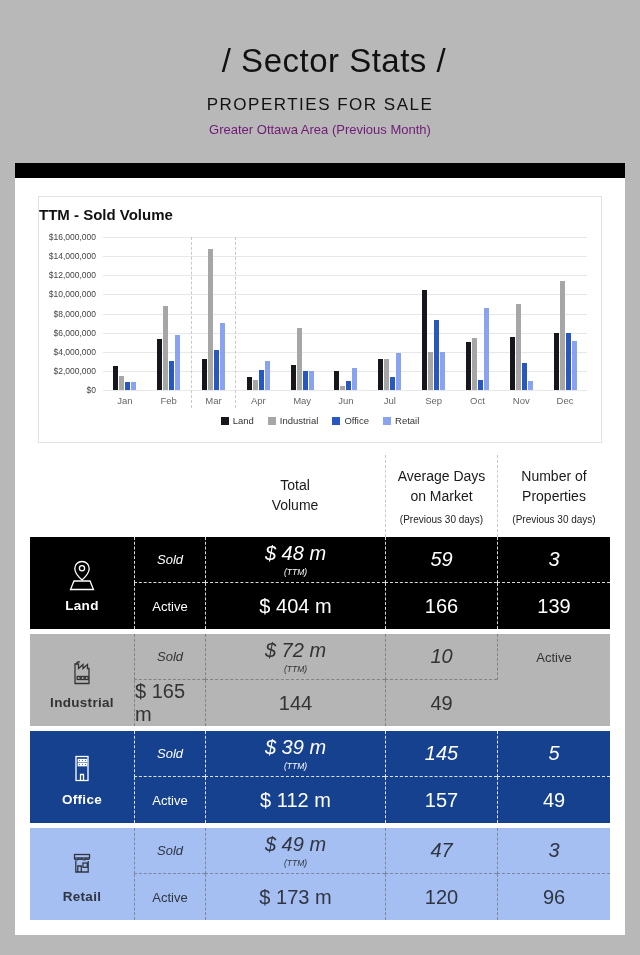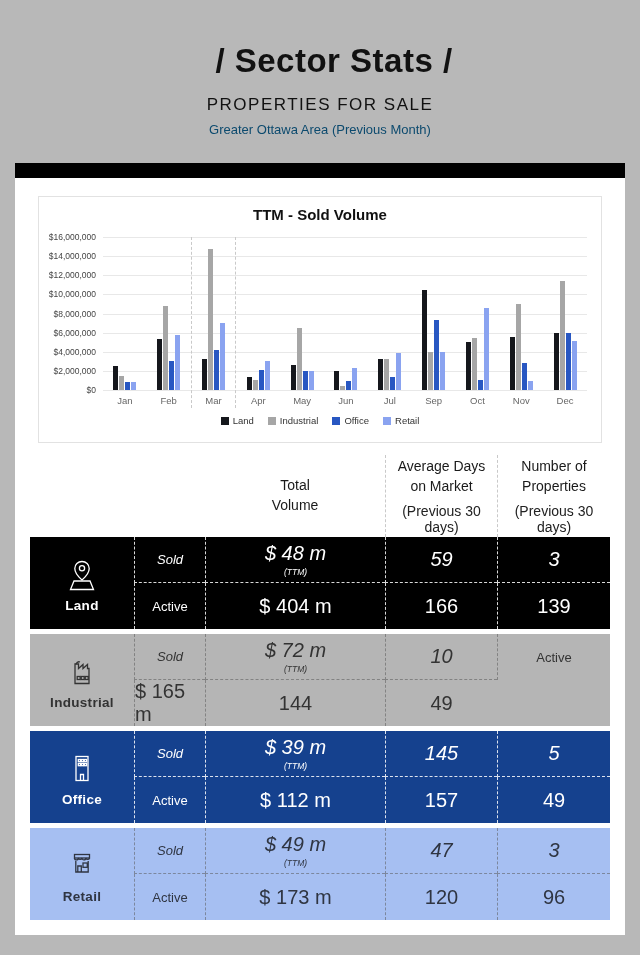--- a/index.html
+++ b/index.html
@@ -2,31 +2,31 @@
 <html><head>
 <meta charset="utf-8">
 <style>
   * { margin:0; padding:0; box-sizing:border-box; }
   html,body { width:640px; }
   body { font-family:"Liberation Sans", sans-serif; background:#b8b8b8; }
   .page { width:640px; height:955px; background:#b8b8b8; overflow:hidden; }
 
   
   .hero { text-align:center; padding-top:42px; height:163px; }
-  .hero-title { font-size:33px; font-weight:bold; color:#111; letter-spacing:0.5px;margin-left:28px; }
+  .hero-title { font-size:33px; font-weight:normal; color:#111; letter-spacing:0.5px;margin-left:28px; }
   .hero-sub   { font-size:17px; font-weight:normal; color:#111; letter-spacing:1.5px; margin-top:15px; }
-  .hero-region{ font-size:13px; color:#0c4a6e; margin-top:7px; }
+  .hero-region{ font-size:13px; color:#701a75; margin-top:7px; }
 
   .top-bar { margin:0 15px; height:15px; background:#000; }
   .card { margin:0 15px; width:610px; height:757px; background:#fff; }
 
   
   .chart-box { margin:0 23px; position:relative; top:18px; height:247px;
                border:1px solid #e2e2e2; background:#fff; }
-  .chart-title { padding-top:9px; text-align:center; font-size:15px; font-weight:bold; color:#111; }
+  .chart-title { padding-top:9px; text-align:left; font-size:15px; font-weight:bold; color:#111; }
   .chart-area { display:flex; margin:14px 14px 0 8px; }
   .yaxis { position:relative; width:56px; height:153px; flex:none; }
   .ytick { position:absolute; right:7px; transform:translateY(-50%);
            font-size:8.5px; color:#444; white-space:nowrap; }
   .plot-wrap { flex:1; position:relative; }
   .grid { position:absolute; top:0; left:0; right:0; height:153px; }
   .gridline { position:absolute; left:0; right:0; height:1px; background:#e8e8e8; }
   .groups { position:relative; display:flex; height:171px; }
   .cgroup { flex:1; display:flex; flex-direction:column; }
   .cgroup.hl { border-left:1px dashed #c9c9c9; border-right:1px dashed #c9c9c9; }
@@ -36,21 +36,21 @@
   .legend { margin-top:7px; text-align:center; font-size:9.5px; color:#333; }
   .legend-item { display:inline-block; margin:0 7px; }
   .swatch { display:inline-block; width:8px; height:8px; margin-right:4px; vertical-align:-1px; }
 
   
   .thead { margin:30px 15px 0 15px; width:580px; height:82px;
            display:grid; grid-template-columns:175px 180px 112px 113px; }
   .thead .hcell { display:flex; flex-direction:column; align-items:center; justify-content:center;
                   text-align:center; font-size:14px; color:#1a1a1a; }
   .thead .hcell.sep { border-left:1px dashed #c9c9c9; }
-  .hsub { font-size:14px; color:#222; margin-top:7px; }
+  .hsub { font-size:10px; color:#222; margin-top:7px; }
   .pre { white-space:pre-line; line-height:1.4; }
 
   .band { margin:0 15px 5px 15px; width:580px; height:92px;
           display:grid; grid-template-columns:104px 71px 180px 112px 113px;
           grid-template-rows:1fr 1fr; }
   .c-icon { grid-row:1 / 3; display:flex; flex-direction:column; align-items:center;
             justify-content:center; gap:4px; }
   .sector-name { font-size:13.5px; font-weight:bold; letter-spacing:0.3px; }
   .cell { display:flex; flex-direction:column; align-items:center; justify-content:center;
           border-left:1px dashed var(--sep); }

